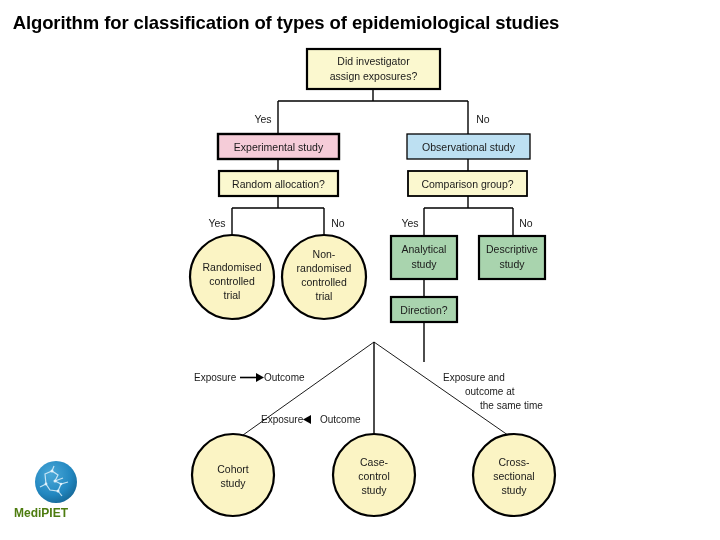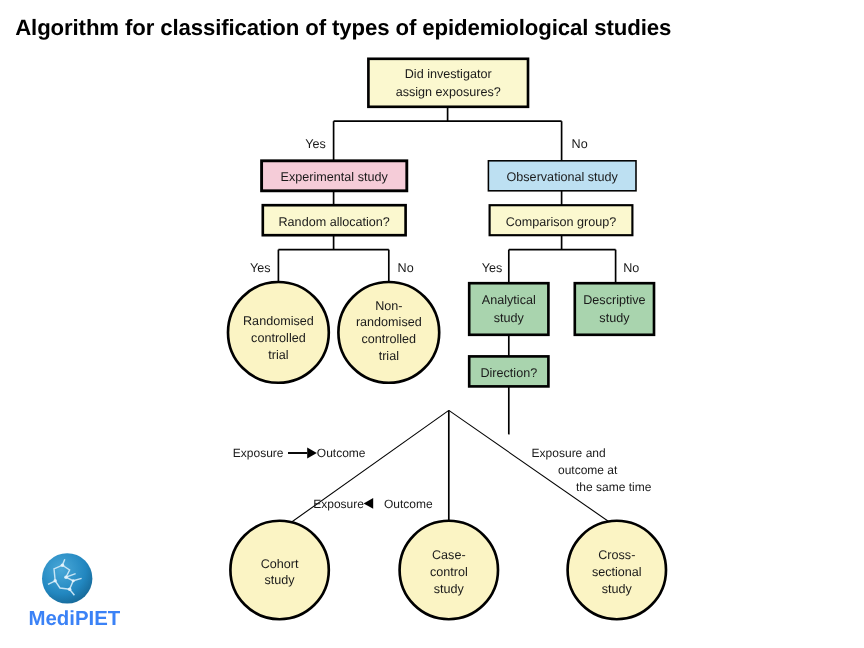--- a/index.html
+++ b/index.html
@@ -75,25 +75,24 @@
     left: 20px;
     top: 0px;
     width: 44px;
     height: 44px;
   }
   #logo-text {
     position: absolute;
     left: 0;
     top: 46px;
     width: 96px;
-    text-align: center;
     font-family: "Liberation Sans", sans-serif;
     font-weight: bold;
-    font-size: 17px;
-    color: #3b82f6;
+    font-size: 12px;
+    color: #4d7c0f;
     white-space: nowrap;
   }
 </style>
 </head>
 <body>
 
 <div id="slide">
 
   <div id="page-title">Algorithm for classification of types of epidemiological studies</div>
 

